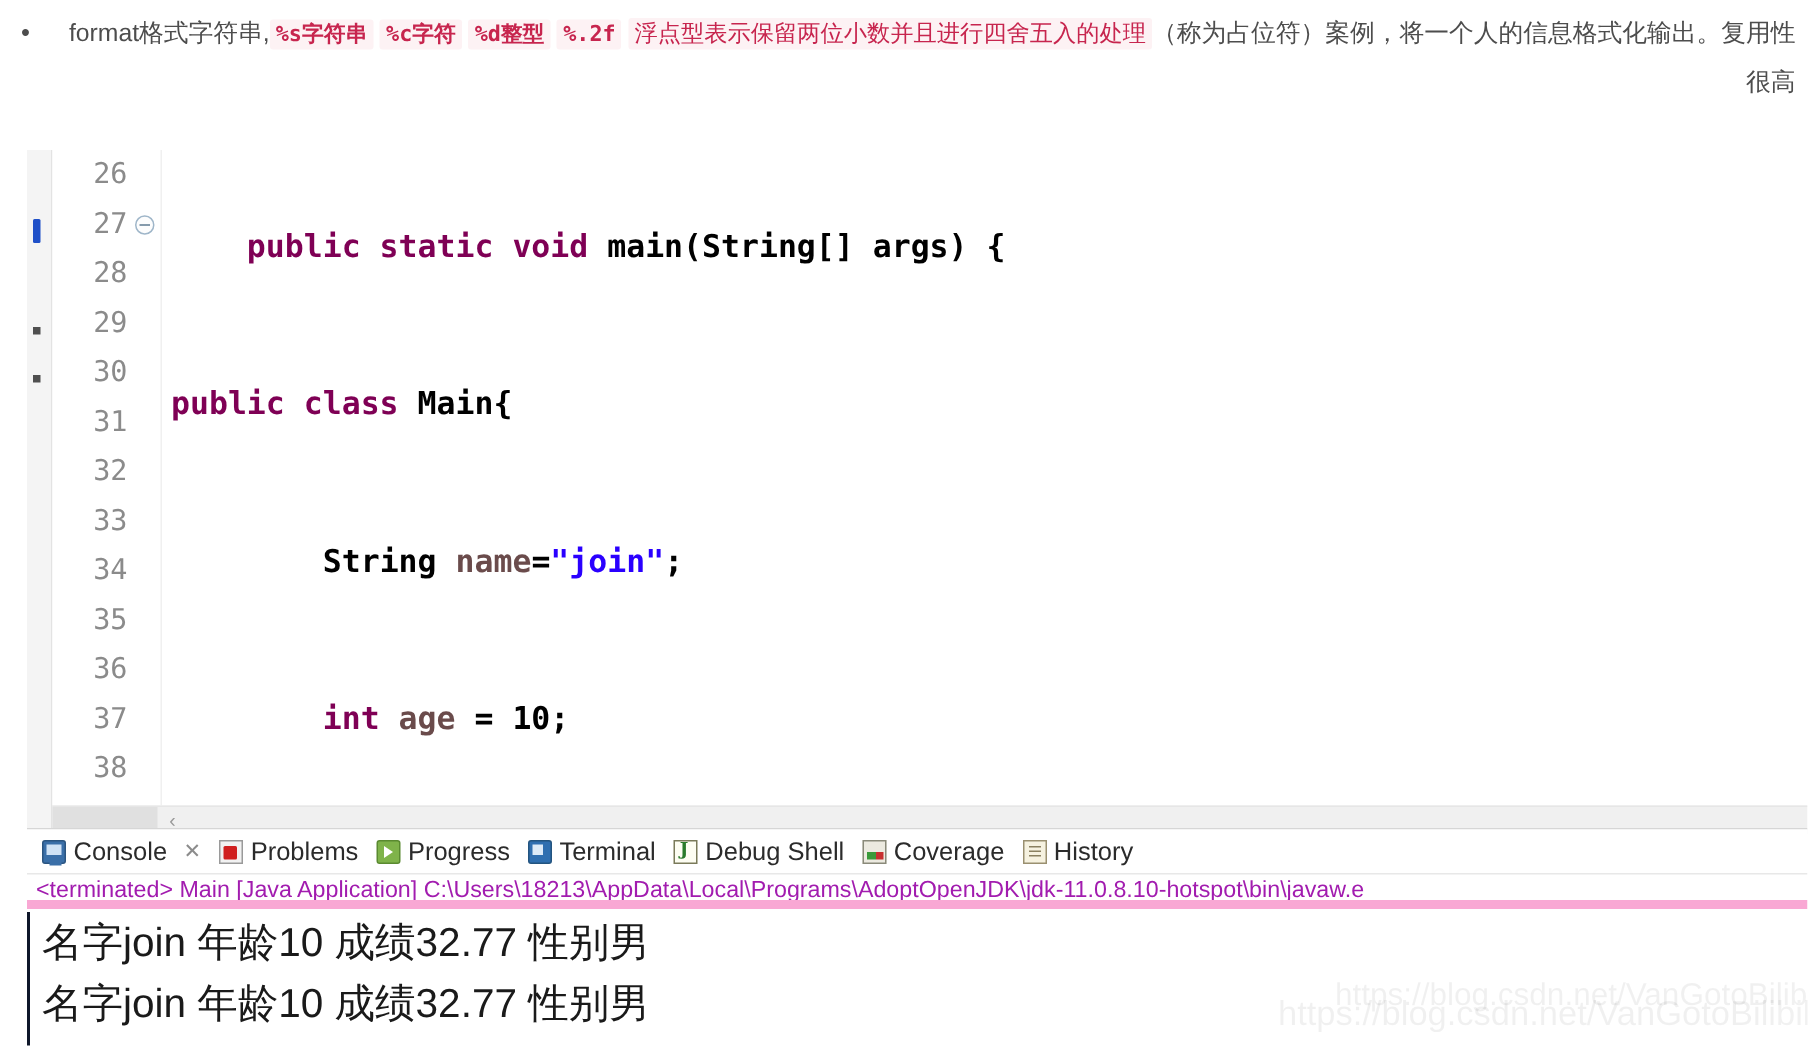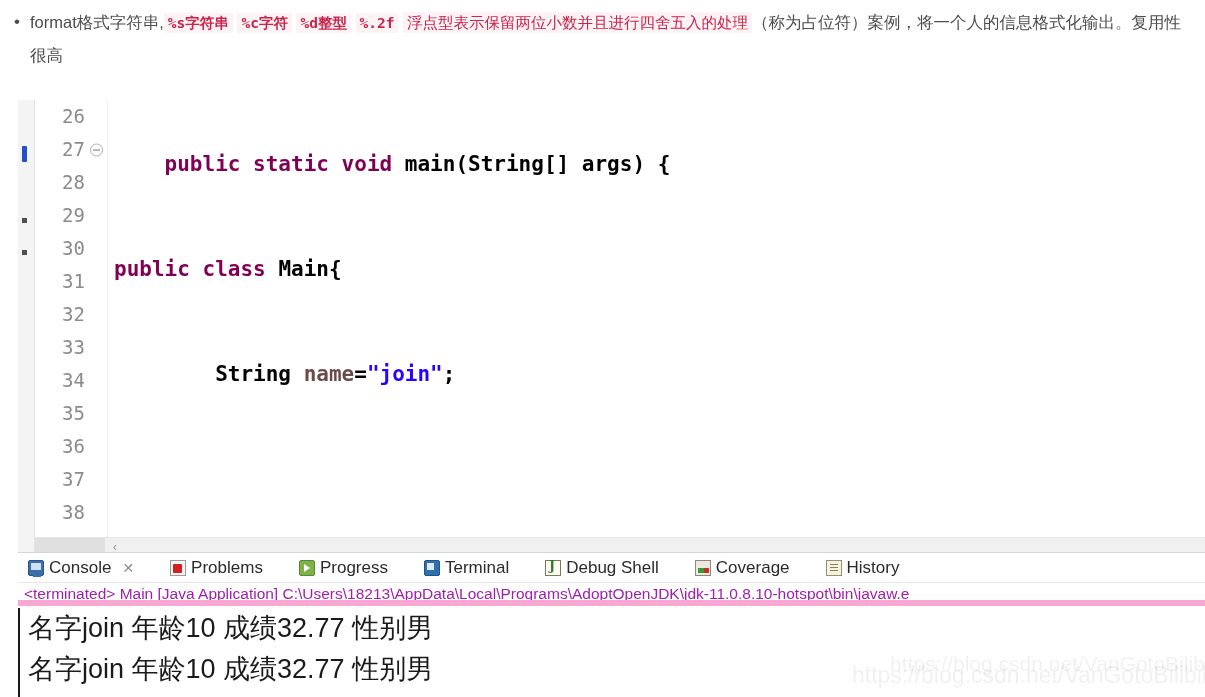--- a/index.html
+++ b/index.html
@@ -16,20 +16,21 @@
     -webkit-font-smoothing: antialiased;
   }
 
   
   .note-block {
     position: absolute;
     left: 0; top: 0;
     width: 1205px;
     padding: 6px 8px 0 10px;
     box-sizing: border-box;
+    text-align: right;
   }
   .note-list {
     list-style: none;
     margin: 0;
     padding: 0;
   }
   .note-item {
     position: relative;
     padding-left: 20px;
     font-size: 16.5px;
@@ -196,21 +197,20 @@
     position: absolute;
     left: 0; top: 0;
     width: 100%;
     height: 30px;
     display: flex;
     align-items: center;
     padding-left: 10px;
     box-sizing: border-box;
     background: #ffffff;
     border-bottom: 1px solid #e8e8e8;
-    gap: 24px;
   }
   .view-tab {
     display: flex;
     align-items: center;
     gap: 5px;
     margin-right: 12px;
     font-family: "Liberation Sans", sans-serif;
     font-size: 17px;
     color: #2b2b2b;
     white-space: nowrap;
@@ -402,20 +402,21 @@
       <div class="gutter-line"><span>38</span></div>
     </div>
 
     <div class="code-area">
       <div class="code-line"><span>    </span><span class="tk-kw">public static </span><span class="tk-kw">void </span><span class="tk-plain">main(String[] args) {</span></div>
 
       <div class="code-line"><span class="tk-kw">public class </span><span class="tk-plain">Main{</span></div>
 
       <div class="code-line"><span>        </span><span class="tk-plain">String </span><span class="tk-var">name</span><span class="tk-plain">=</span><span class="tk-str">"join"</span><span class="tk-plain">;</span></div>
 
+      <div class="code-line"><span>        </span><span class="tk-kw">int </span><span class="tk-var">age</span><span class="tk-plain"> = 10;</span></div>
 
       
 
       
 
       
 
       
 
       

